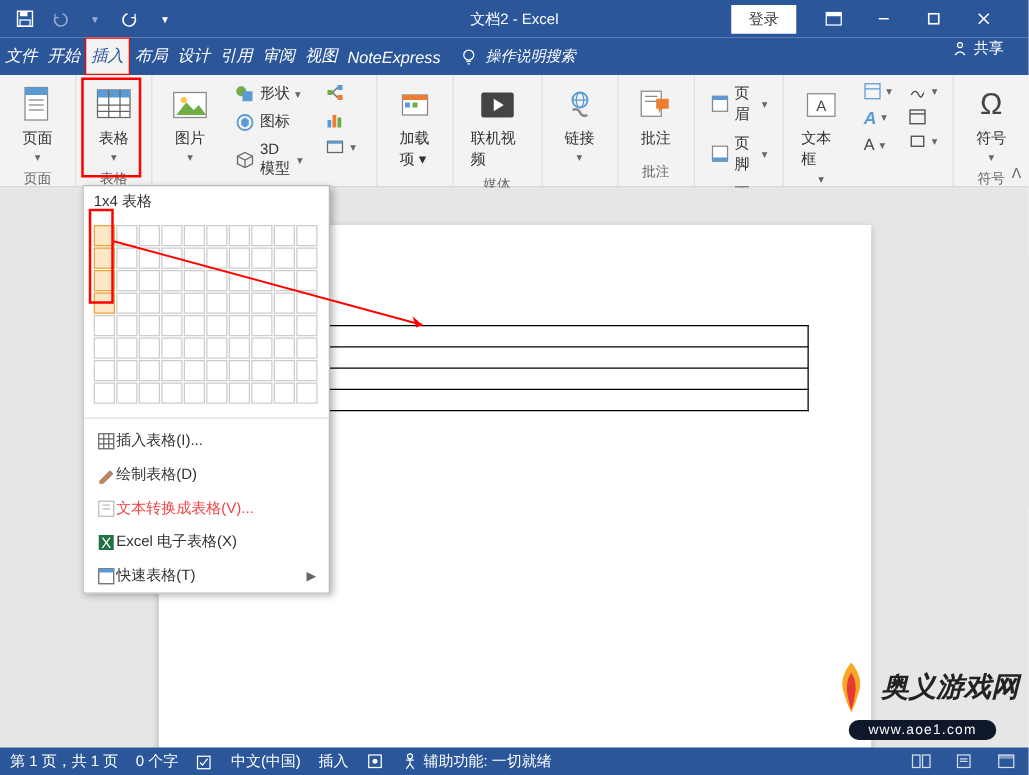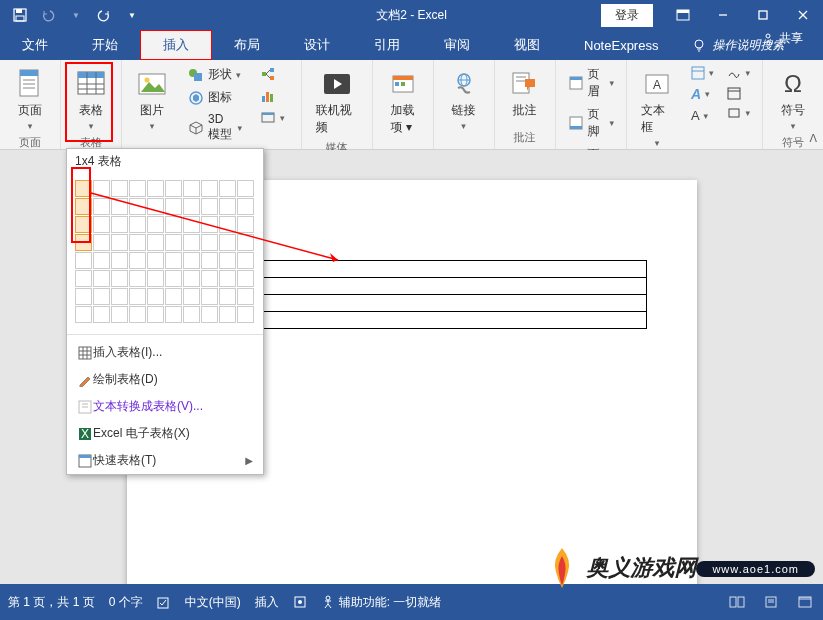--- a/index.html
+++ b/index.html
@@ -1,25 +1,25 @@
 <!DOCTYPE html>
 <html><head>
 <meta charset="utf-8">
 <style>
 *{margin:0;padding:0;box-sizing:border-box;font-family:"Microsoft YaHei",sans-serif;font-size:12px;}
 body{background:#f0f0f0;width:823px;height:620px;overflow:hidden;position:relative;}
 .titlebar{background:#2b579a;height:30px;display:flex;align-items:center;color:#fff;position:relative;}
 .titlebar .qat{display:flex;align-items:center;gap:4px;padding-left:8px;}
 .titlebar .qat .q-btn{width:24px;height:24px;display:flex;align-items:center;justify-content:center;color:#fff;font-size:13px;}
 .titlebar .title-text{position:absolute;left:50%;transform:translateX(-50%);font-size:12px;}
-.titlebar .win-ctrl{position:absolute;right:0;display:flex;align-items:center;}
+.titlebar .win-ctrl{position:absolute;right:16px;display:flex;align-items:center;}
 .titlebar .login{background:#fff;color:#333;padding:3px 14px;margin-right:10px;font-size:12px;}
 .titlebar .wbtn{width:40px;height:30px;display:flex;align-items:center;justify-content:center;font-size:13px;}
 .menubar{background:#2b579a;height:30px;display:flex;align-items:stretch;color:#fff;position:relative;}
-.menubar .tab{padding:0 22px;display:flex;align-items:center;font-size:13px;cursor:pointer;}
+.menubar .tab{padding:0 4px;display:flex;align-items:center;font-size:13px;cursor:pointer;font-style:italic;}
 .menubar .tab.active{background:#f3f3f3;color:#2b579a;}
 .menubar .tab.highlighted{border:1px solid #ff0000;}
 .menubar .tell{display:flex;align-items:center;gap:6px;padding:0 12px;font-size:12px;font-style:italic;}
 .menubar .share{position:absolute;right:10px;display:flex;align-items:center;gap:4px;padding:0 10px;}
 .ribbon{background:#f3f3f3;height:90px;display:flex;border-bottom:1px solid #d0d0d0;position:relative;}
 .rib-group{display:flex;flex-direction:column;align-items:center;padding:4px 6px 2px;border-right:1px solid #e0e0e0;}
 .rib-group .label{font-size:11px;color:#666;margin-top:auto;padding-bottom:2px;}
 .rib-big{display:flex;flex-direction:column;align-items:center;gap:2px;padding:4px 8px;cursor:pointer;}
 .rib-big .icon{width:32px;height:32px;display:flex;align-items:center;justify-content:center;}
 .rib-big .txt{font-size:12px;color:#333;}
@@ -32,29 +32,29 @@
 .page{background:#fff;width:570px;height:600px;margin-top:30px;box-shadow:0 2px 6px rgba(0,0,0,0.3);position:relative;}
 .page-table{position:absolute;top:80px;left:40px;width:480px;border-collapse:collapse;}
 .page-table td{border:1px solid #000;height:17px;}
 .dropdown{position:absolute;top:148px;left:66px;background:#fff;border:1px solid #bbb;box-shadow:2px 2px 6px rgba(0,0,0,0.3);z-index:100;width:198px;}
 .dd-title{padding:4px 8px;font-size:12px;color:#333;border-bottom:0;}
 .grid10{padding:6px 8px;display:grid;grid-template-columns:repeat(10,18px);grid-template-rows:repeat(8,18px);gap:0;}
 .cell{width:17px;height:17px;border:1px solid #ccc;background:#fff;}
 .cell.sel{border:1px solid #e8a33d;background:#fce7c7;}
 .dd-sep{height:1px;background:#e0e0e0;margin:4px 0;}
 .dd-item{display:flex;align-items:center;padding:5px 10px;font-size:12px;color:#333;cursor:pointer;}
-.dd-item.disabled{color:#6d28d9;}
+.dd-item.disabled{color:#ef4444;}
 .dd-item .mi{width:16px;height:16px;display:flex;align-items:center;justify-content:center;}
 .dd-item .arr{margin-left:auto;color:#666;font-size:10px;}
 .redbox{position:absolute;border:2px solid #ff0000;pointer-events:none;z-index:200;}
 .arrow-line{position:absolute;z-index:150;pointer-events:none;}
-.statusbar{position:absolute;bottom:0;left:0;right:0;height:36px;background:#2b579a;color:#fff;display:flex;align-items:center;padding:0 8px;gap:14px;font-size:11px;}
+.statusbar{position:absolute;bottom:0;left:0;right:0;height:22px;background:#2b579a;color:#fff;display:flex;align-items:center;padding:0 8px;gap:14px;font-size:11px;}
 .statusbar .sp{flex:1;}
 .statusbar .vbtn{width:20px;height:16px;display:flex;align-items:center;justify-content:center;opacity:0.8;}
-.watermark{position:absolute;right:8px;bottom:28px;z-index:300;display:flex;flex-direction:row;align-items:center;text-align:center;}
+.watermark{position:absolute;right:8px;bottom:28px;z-index:300;display:flex;flex-direction:column;align-items:center;text-align:center;}
 .watermark .wm-top{display:flex;align-items:center;gap:4px;}
 .watermark .flame{width:40px;height:48px;}
 .watermark .wm-text{font-size:22px;font-weight:bold;color:#222;font-style:italic;}
 .watermark .wm-url{background:#0f172a;color:#fff;padding:2px 16px;border-radius:10px;font-size:11px;margin-top:2px;letter-spacing:1px;}
 svg{display:block;}
 </style>
 </head>
 <body>
 
 <div class="titlebar">
@@ -251,42 +251,42 @@
             <span style="font-size:9px;color:#666">▾</span>
         </div>
       </div>
     </div>
     <div class="label" style="visibility:hidden">插图</div>
   </div>
 
   <div class="rib-group">
     <div class="rib-big">
       <div class="icon">
-        <svg width="30" height="24" viewBox="0 0 30 24">
-            <rect x="2" y="2" width="26" height="20" fill="#444" rx="2"></rect>
-            <path d="M12 7 L20 12 L12 17 Z" fill="#fff"></path>
-          </svg>
-      </div>
-      <div class="txt">联机视频</div>
-    </div>
-    <div class="label">媒体</div>
-  </div>
-
-  <div class="rib-group">
-    <div class="rib-big">
-      <div class="icon">
         <svg width="28" height="28" viewBox="0 0 28 28">
             <rect x="4" y="6" width="20" height="16" fill="#fff" stroke="#888"></rect>
             <rect x="4" y="6" width="20" height="4" fill="#ed7d31"></rect>
             <rect x="6" y="12" width="4" height="4" fill="#5b9bd5"></rect>
             <rect x="12" y="12" width="4" height="4" fill="#70ad47"></rect>
           </svg>
       </div>
       <div class="txt">加载<br>项 ▾</div>
     </div>
+  </div>
+
+  <div class="rib-group">
+    <div class="rib-big">
+      <div class="icon">
+        <svg width="30" height="24" viewBox="0 0 30 24">
+            <rect x="2" y="2" width="26" height="20" fill="#444" rx="2"></rect>
+            <path d="M12 7 L20 12 L12 17 Z" fill="#fff"></path>
+          </svg>
+      </div>
+      <div class="txt">联机视频</div>
+    </div>
+    <div class="label">媒体</div>
   </div>
 
   <div class="rib-group">
     <div class="rib-big">
       <div class="icon">
         <svg width="28" height="24" viewBox="0 0 28 24">
             <circle cx="14" cy="8" r="6" fill="none" stroke="#5b9bd5" stroke-width="1.5"></circle>
             <ellipse cx="14" cy="8" rx="3" ry="6" fill="none" stroke="#5b9bd5"></ellipse>
             <line x1="8" y1="8" x2="20" y2="8" stroke="#5b9bd5"></line>
             <path d="M8 16 Q12 14 14 18 Q16 22 20 20" fill="none" stroke="#888" stroke-width="2"></path>

